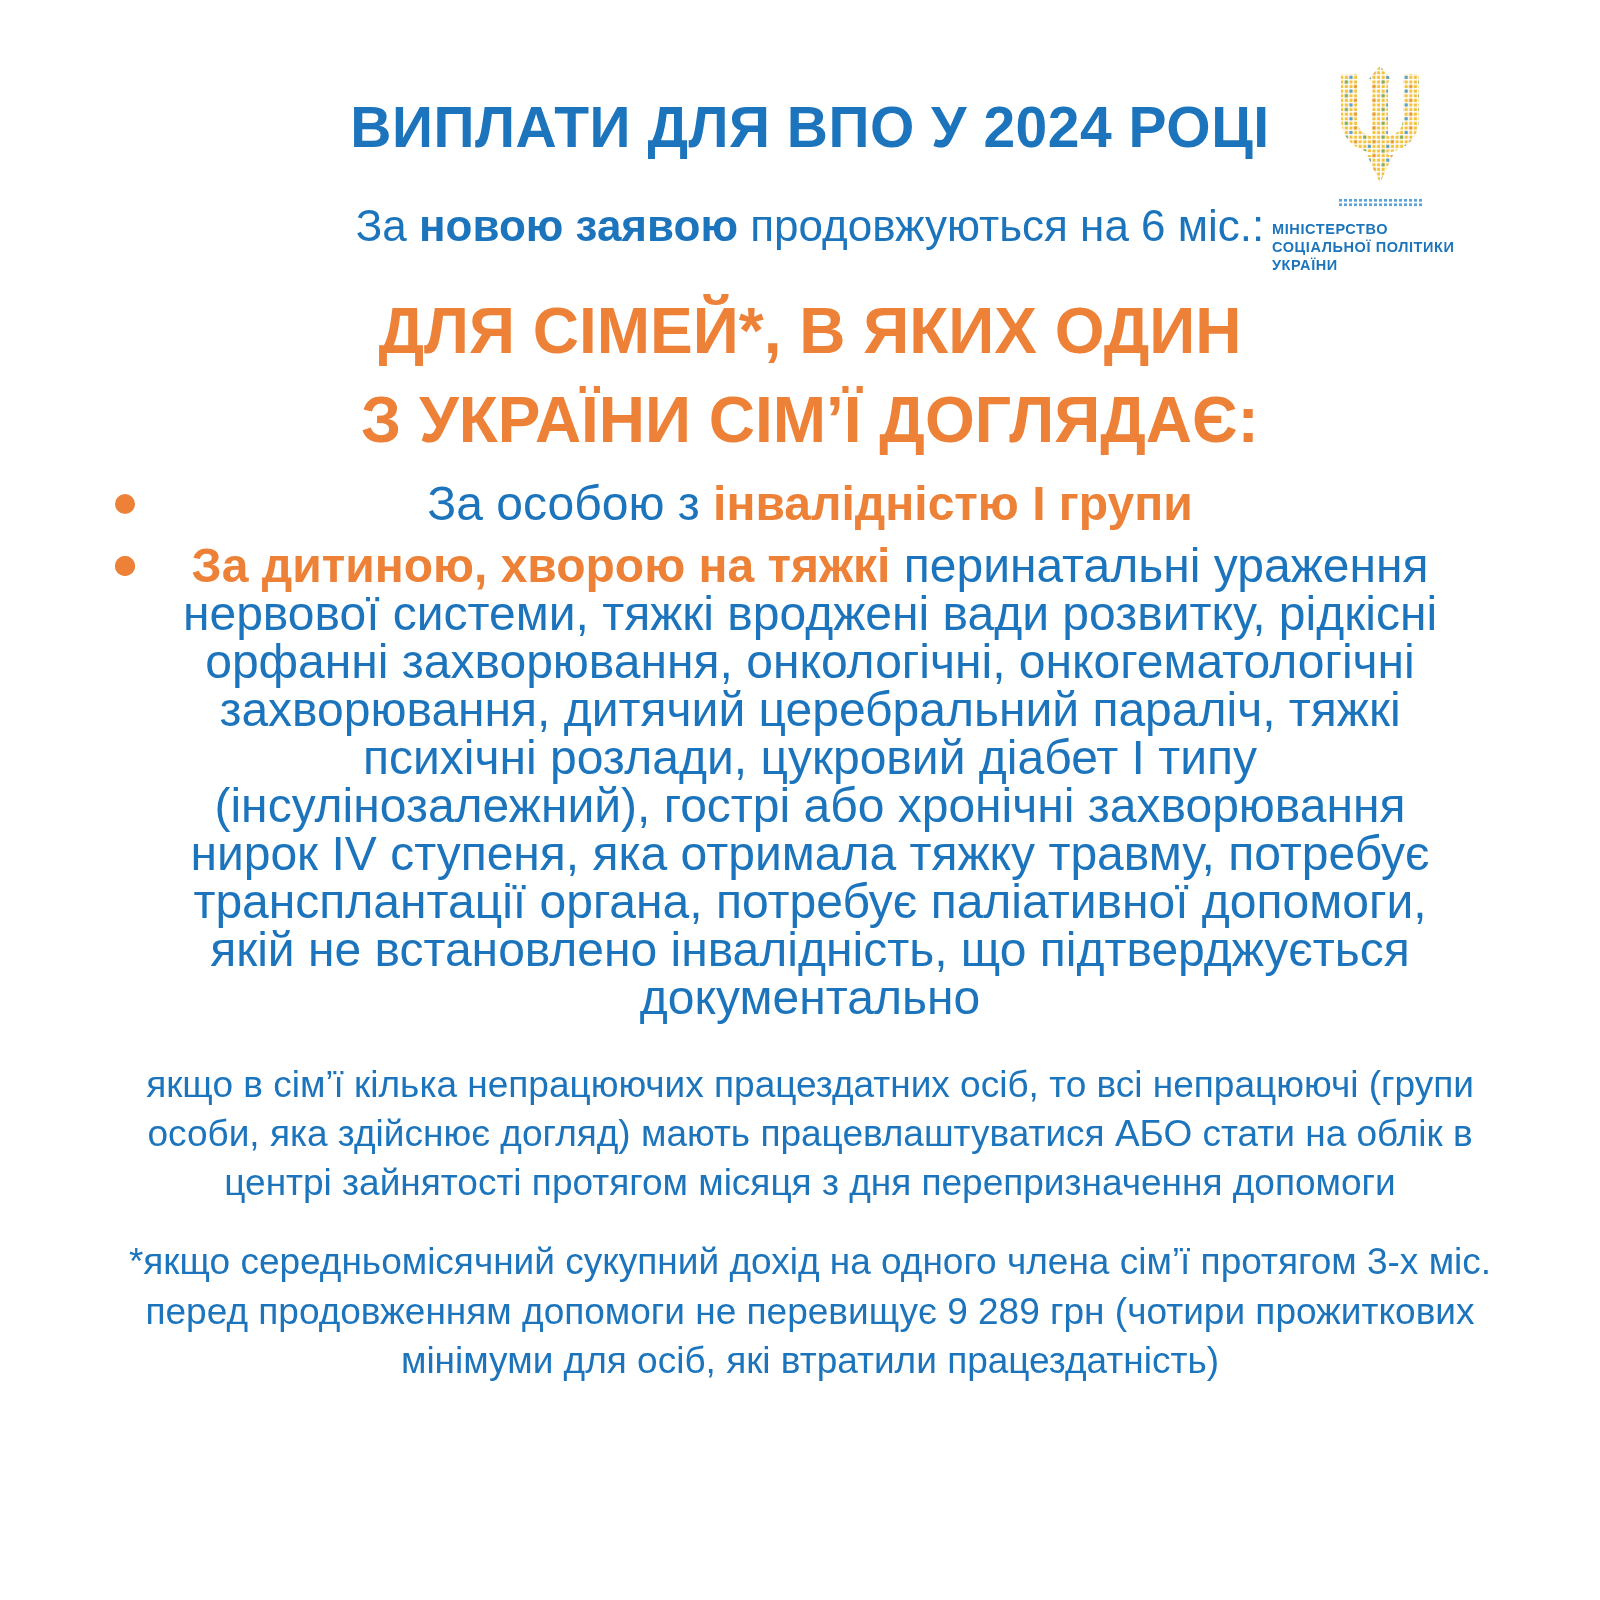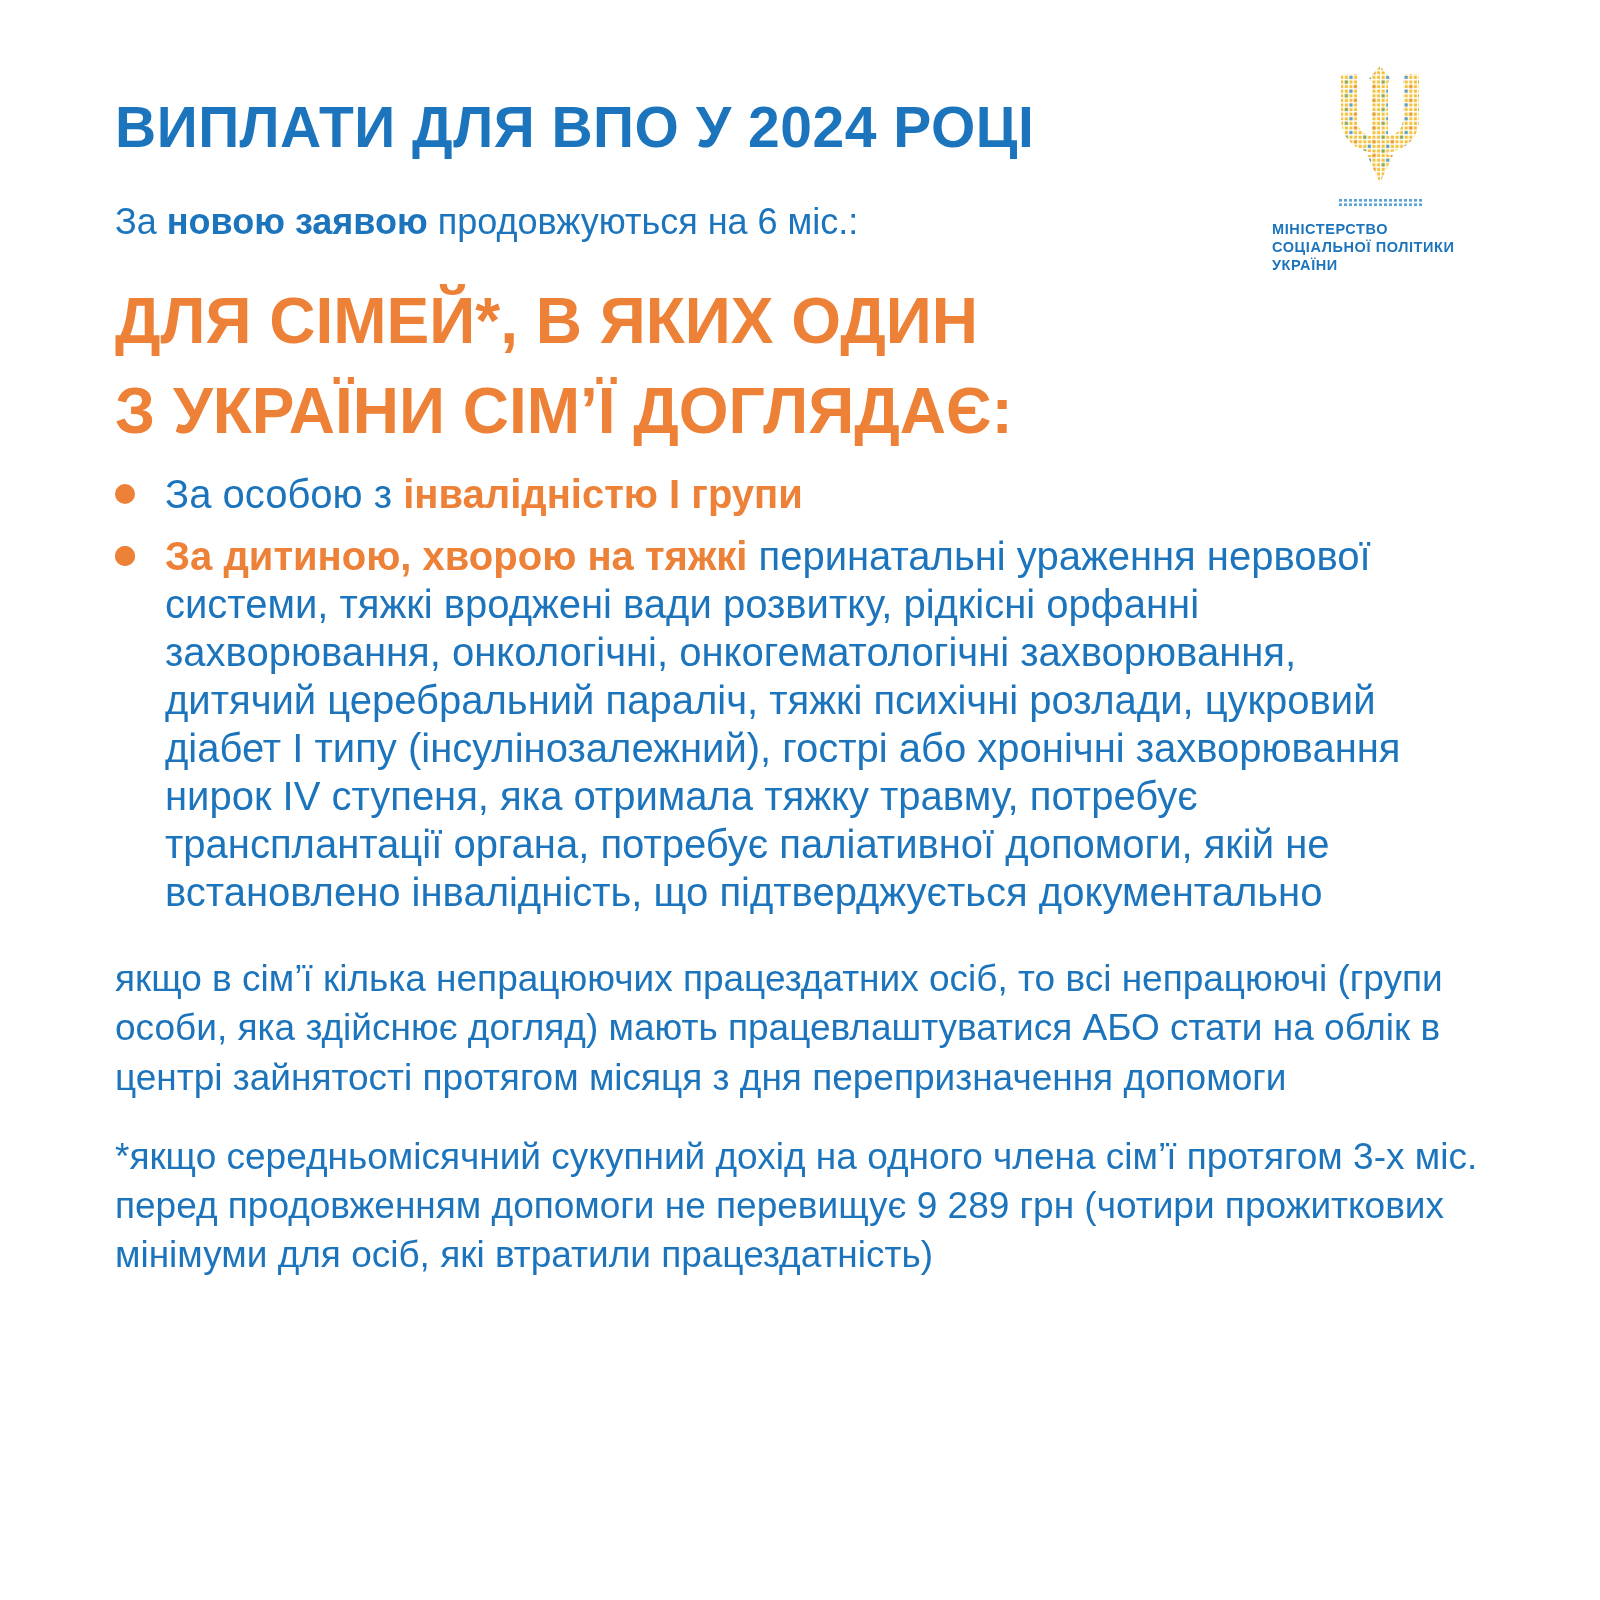--- a/index.html
+++ b/index.html
@@ -31,47 +31,47 @@
   }
   .logo-caption{
     color:var(--c-blue);
     font-weight:700;
     font-size:14.5px;
     line-height:1.25;
     letter-spacing:.6px;
   }
   
   .content{
-    position:absolute;left:115px;top:98px;width:1390px;
+    position:absolute;left:115px;top:98px;width:1390px;text-align:center;
   }
   .title{
     margin:0;
     font-size:57px;font-weight:700;line-height:1.05;
     letter-spacing:.5px;
     color:var(--c-blue);
   }
   .subtitle{
     margin:42px 0 0;
-    font-size:36px;line-height:1.2;
+    font-size:44px;line-height:1.2;
     color:var(--c-blue);
   }
   .heading{
     margin:34px 0 0;
     font-size:64px;font-weight:700;line-height:1.4;
     color:var(--c-orange);
   }
   .bullets{
     margin:14px 0 0;padding:0;list-style:none;
   }
   .bullet{
     position:relative;
     margin:0 0 14px;
     padding-left:50px;
     max-width:1340px;
-    font-size:40px;line-height:48px;
+    font-size:48px;line-height:48px;
     color:var(--c-blue);
   }
   .dot{
     position:absolute;left:0;top:14px;
     width:20px;height:20px;border-radius:50%;
     background:var(--c-orange);
   }
   .seg-blue{color:var(--c-blue);font-weight:400;}
   .seg-blue-bold{color:var(--c-blue);font-weight:700;}
   .seg-orange-bold{color:var(--c-orange);font-weight:700;}

